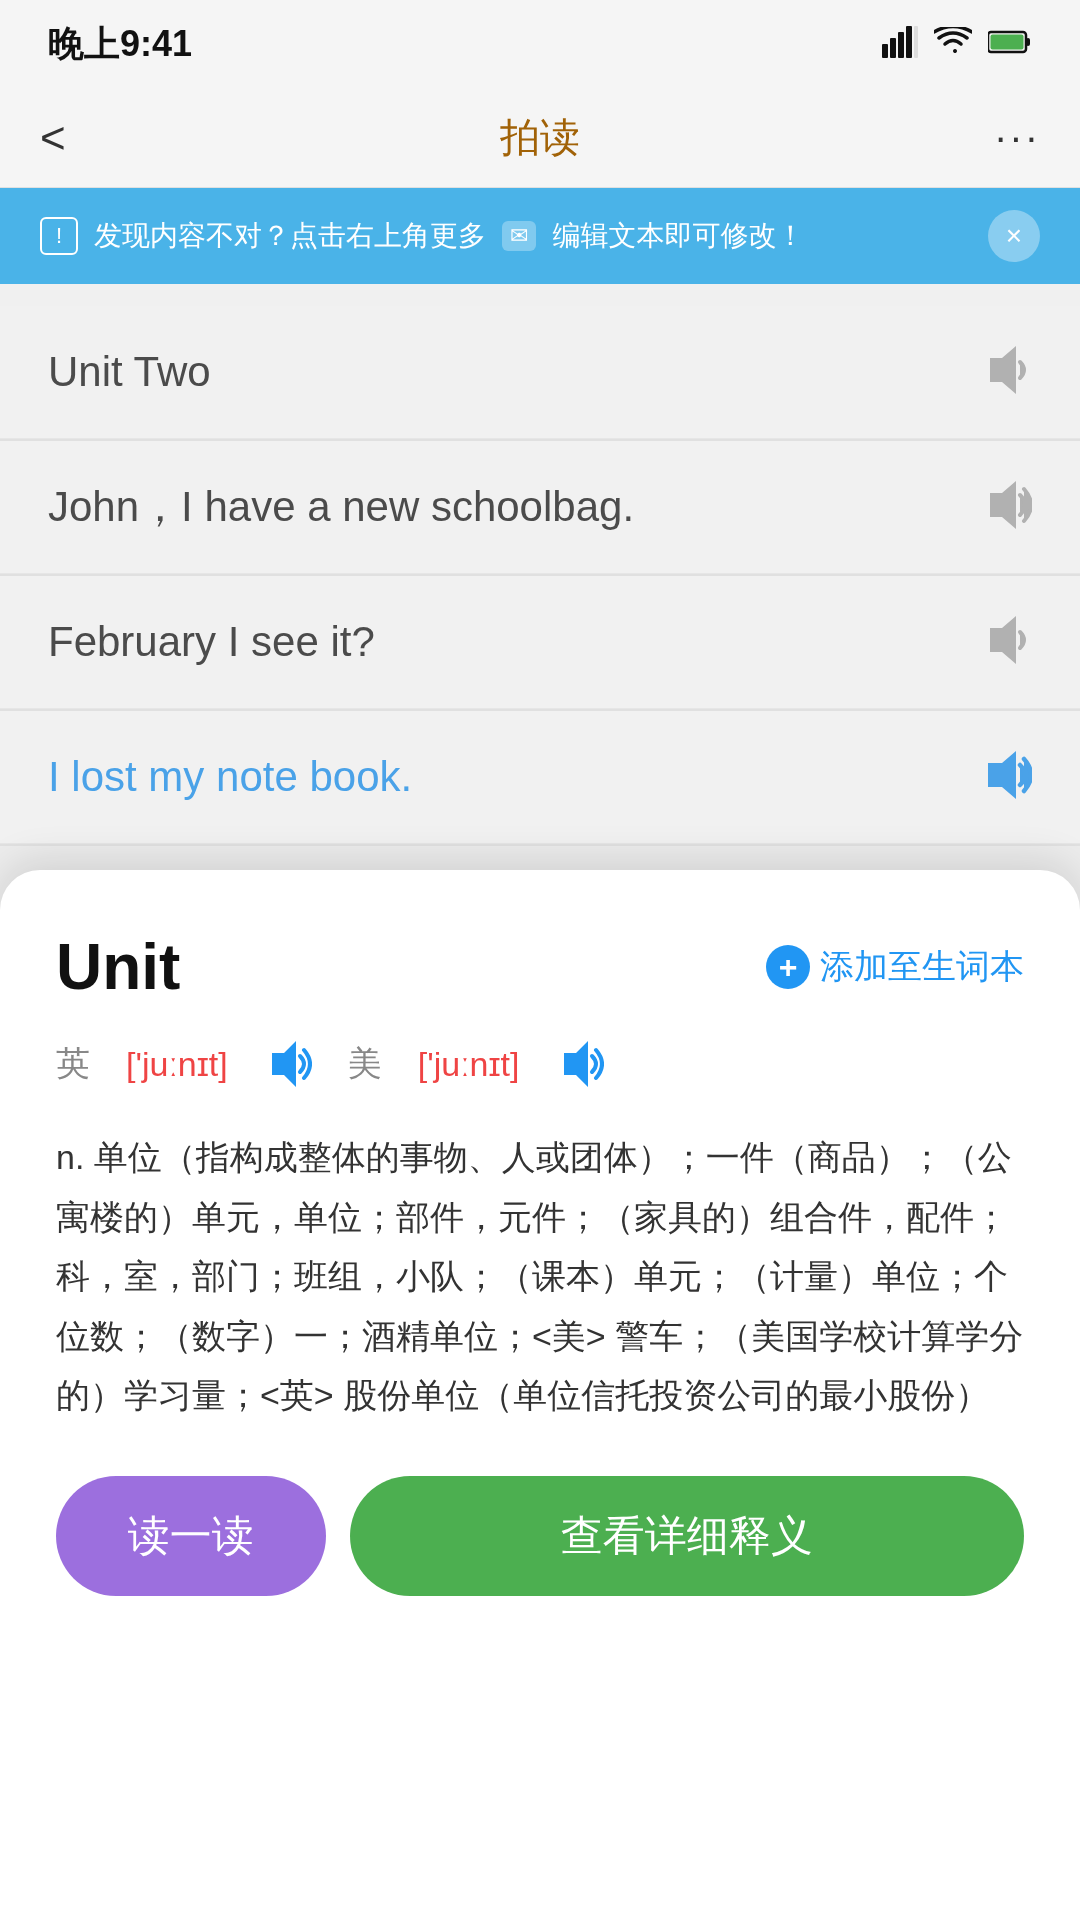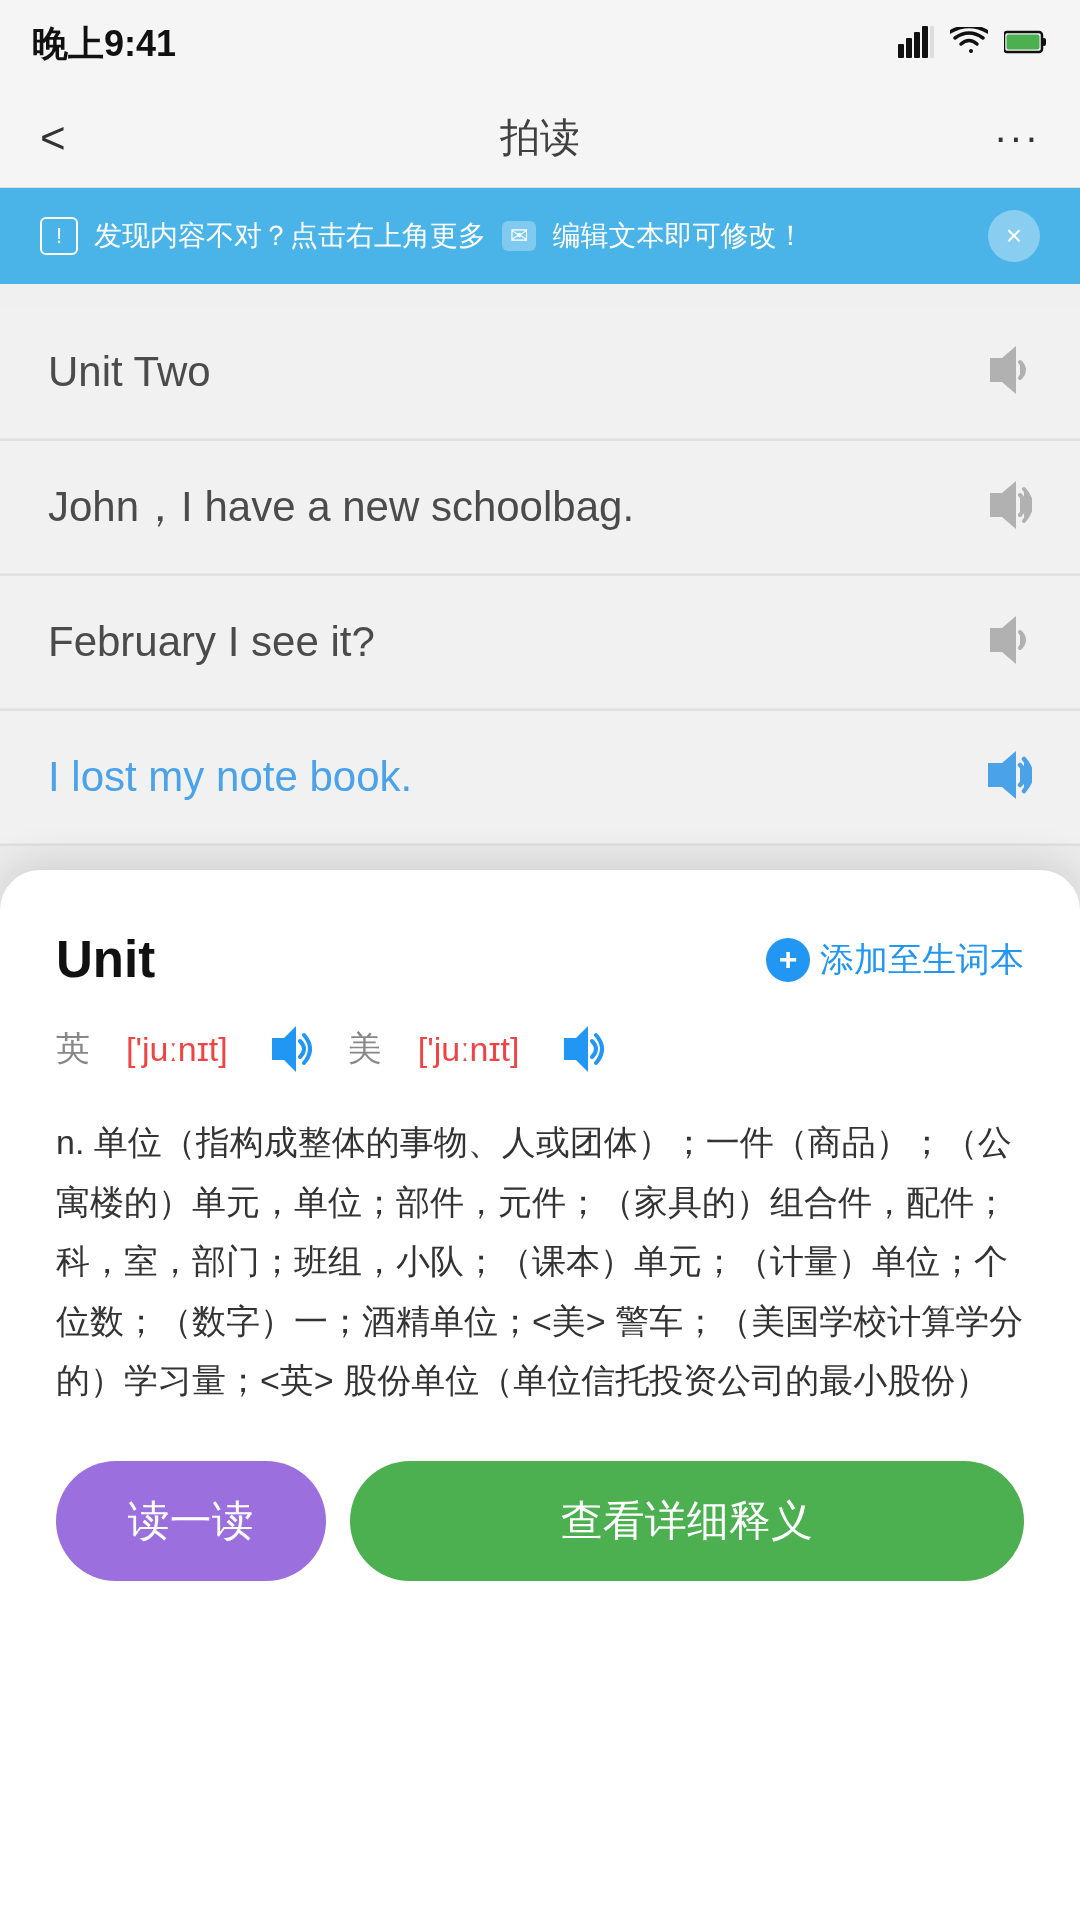--- a/index.html
+++ b/index.html
@@ -14,21 +14,21 @@
       position: relative;
     }
 
     
     .status-bar {
       height: 88px;
       background: #f5f5f5;
       display: flex;
       align-items: center;
       justify-content: space-between;
-      padding: 0 32px;
+      padding: 0 48px;
     }
     .status-time {
       font-size: 36px;
       font-weight: 600;
       color: #111;
     }
     .status-icons {
       display: flex;
       align-items: center;
       gap: 16px;
@@ -48,21 +48,21 @@
       position: absolute;
       left: 40px;
       font-size: 44px;
       color: #333;
       cursor: pointer;
       font-weight: 300;
     }
     .header-title {
       font-size: 40px;
       font-weight: 500;
-      color: #404040;
+      color: #a16207;
     }
     .header-more {
       position: absolute;
       right: 40px;
       font-size: 40px;
       color: #333;
       cursor: pointer;
       letter-spacing: 2px;
     }
 
@@ -171,21 +171,21 @@
       box-shadow: 0 -8px 40px rgba(0,0,0,0.12);
     }
 
     .dict-header {
       display: flex;
       align-items: center;
       justify-content: space-between;
       margin-bottom: 36px;
     }
     .dict-word {
-      font-size: 51px;
+      font-size: 64px;
       font-weight: 700;
       color: #111;
     }
     .dict-add-btn {
       display: flex;
       align-items: center;
       gap: 10px;
       color: #2196F3;
       font-size: 34px;
       cursor: pointer;

